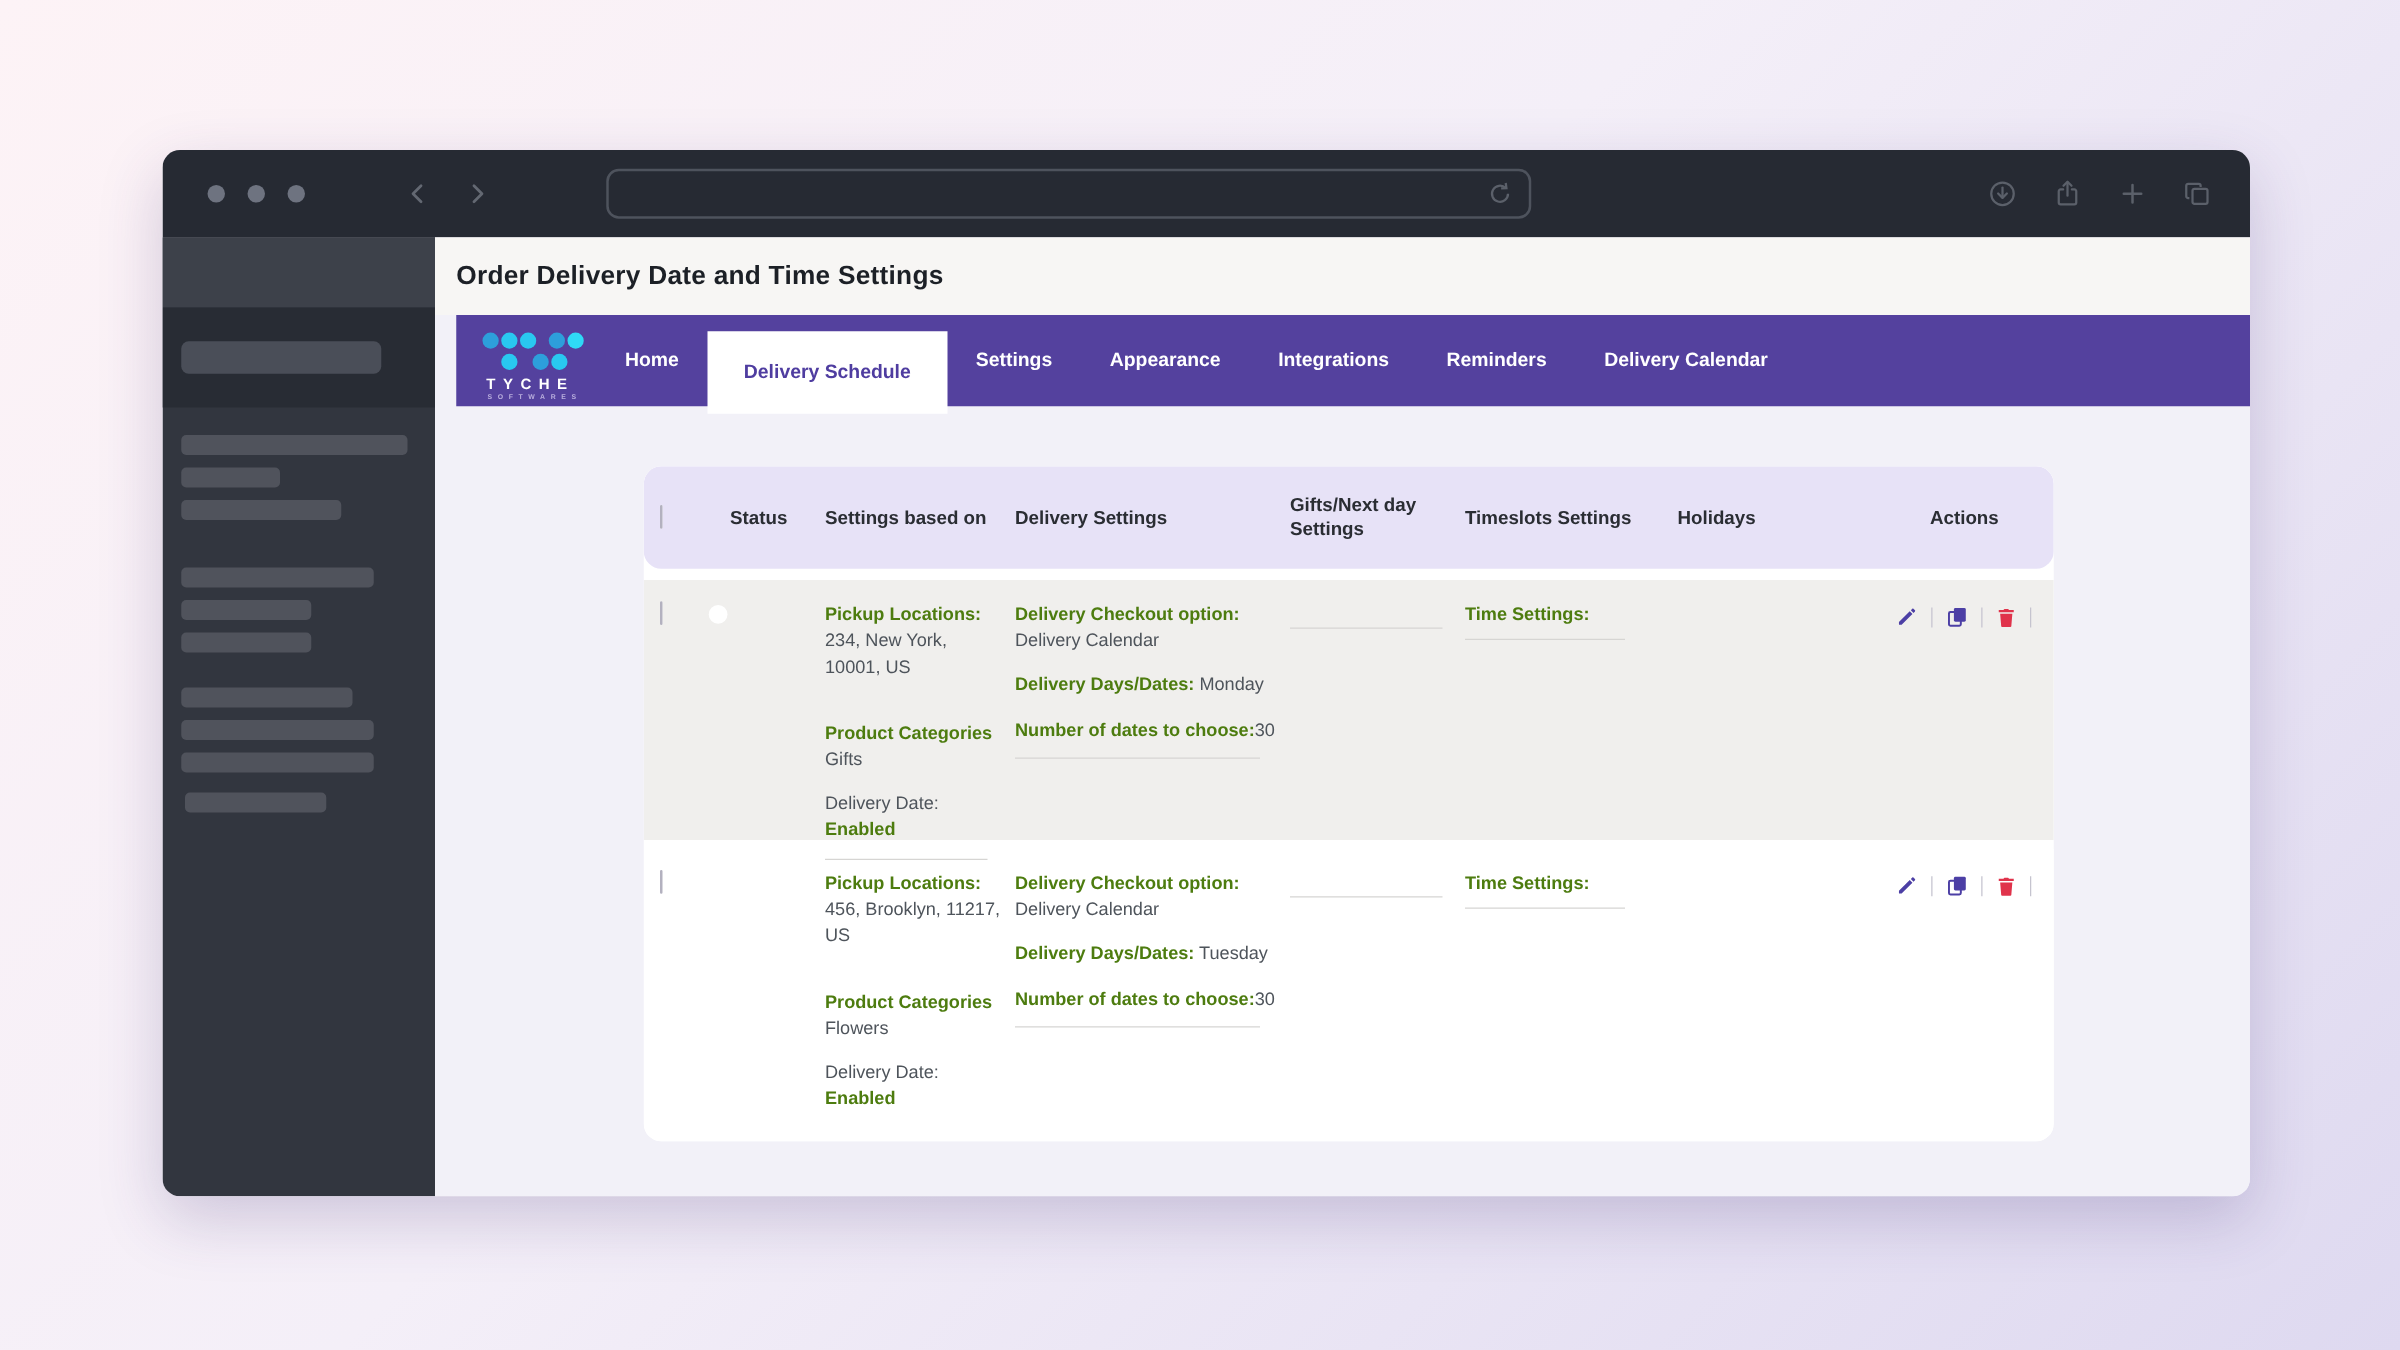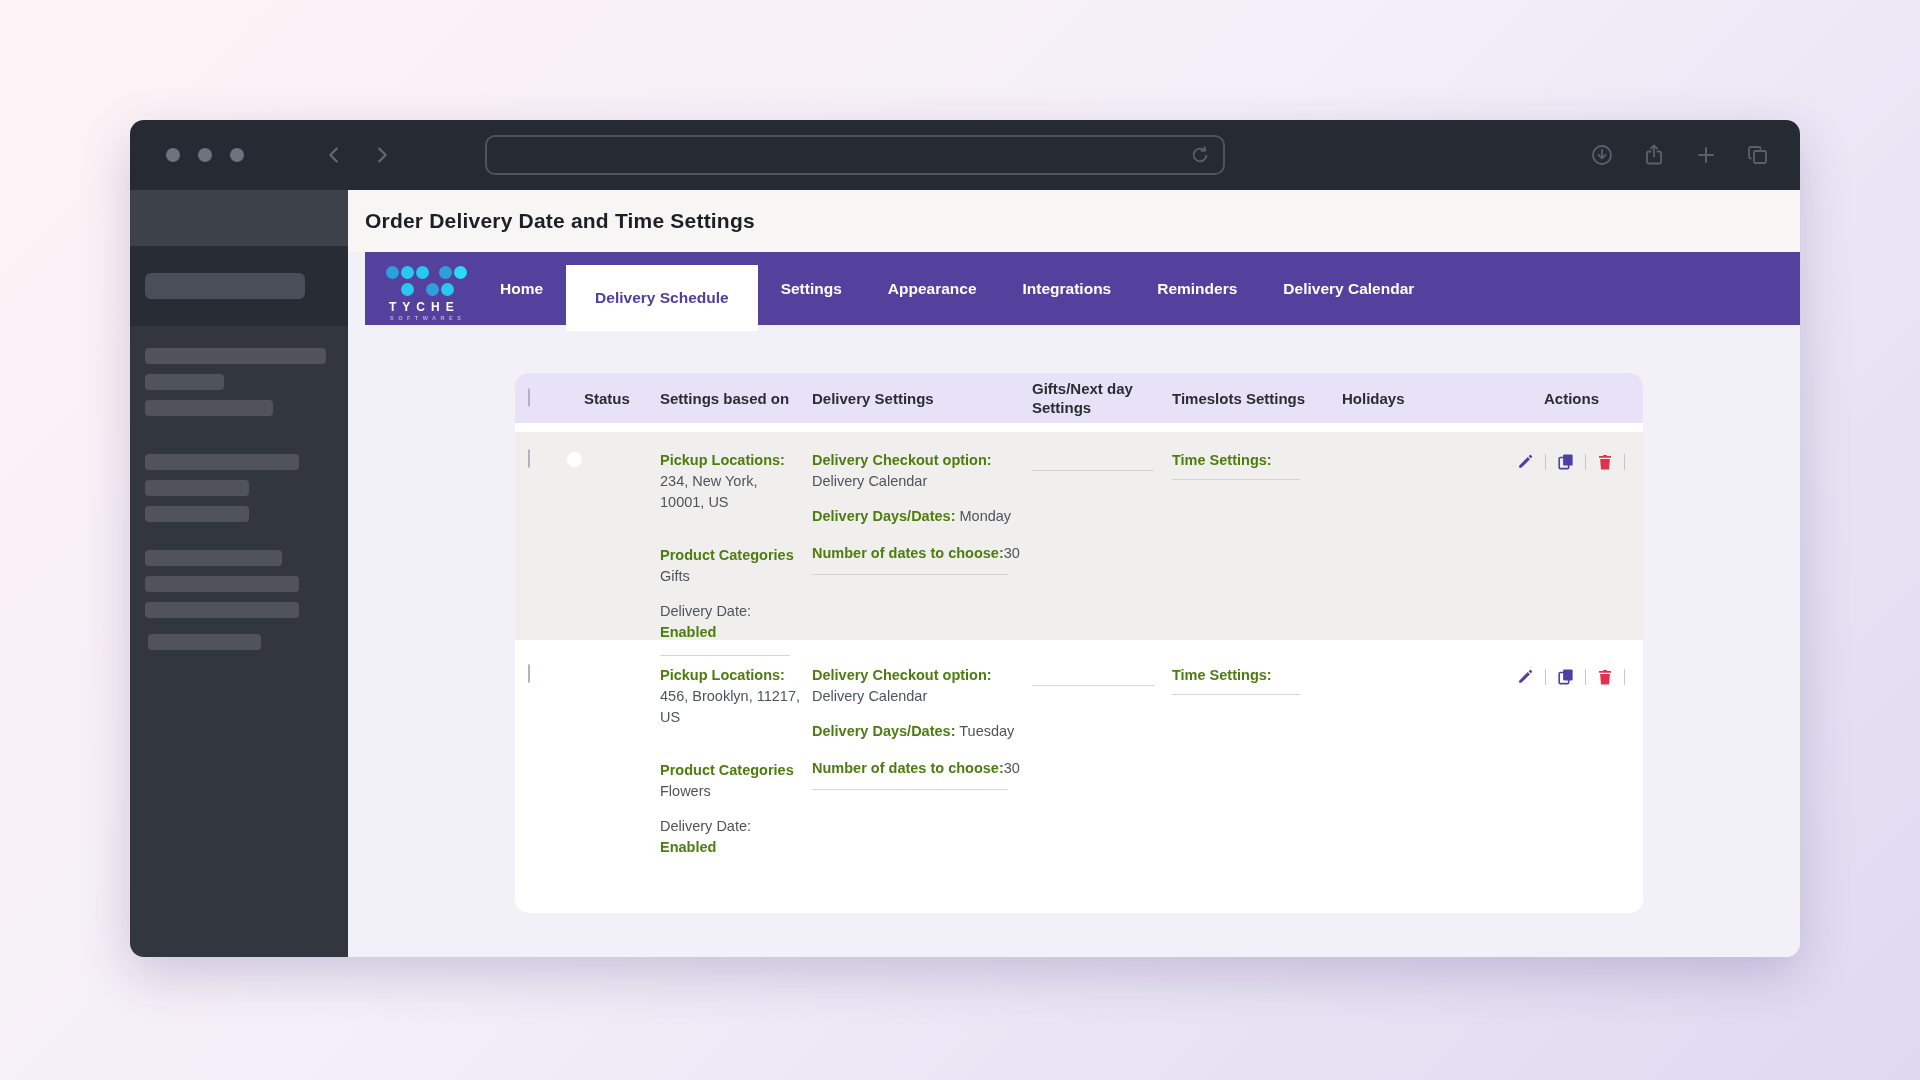--- a/index.html
+++ b/index.html
@@ -58,21 +58,21 @@
     background:#fff; color:#4f3da0; height:66px; align-self:flex-start;
     margin-top:13px; padding:0 29px;
   }
   
   .page { position:absolute; left:0; right:0; top:135px; bottom:0; }
   .card {
     position:absolute; left:167px; top:48px; width:1128px; height:540px;
     background:#fff; border-radius:14px; overflow:hidden;
   }
   .tgrid { display:grid; grid-template-columns:57px 76px 152px 220px 140px 170px 170px 1fr; }
-  .thead { background:#e7e2f7; height:50px; align-items:center; }
+  .thead { background:#e7e2f7; height:82px; align-items:center;border-radius:14px; }
   .th { font-size:15px; font-weight:700; color:#2a2d33; padding-left:12px; line-height:19px; }
   .th.c-actions { text-align:center; padding-left:0; }
   .cb-cell { padding-left:13px; }
   .checkbox { width:21px; height:21px; background:#fff; border:1.5px solid #b3b1bf; border-radius:5px; }
   .row-cb { width:20px; height:20px; }
   .trow { margin-top:9px; align-items:start; padding-top:18px; }
   .trow.r1 { background:#f0efed; height:208px; }
   .trow.r2 { background:#ffffff; height:257px; margin-top:7px; }
   .cell { padding-left:12px; font-size:14.5px; color:#4e545b; line-height:21px; }
   .lbl { font-weight:700; color:#4d7c0f; }

